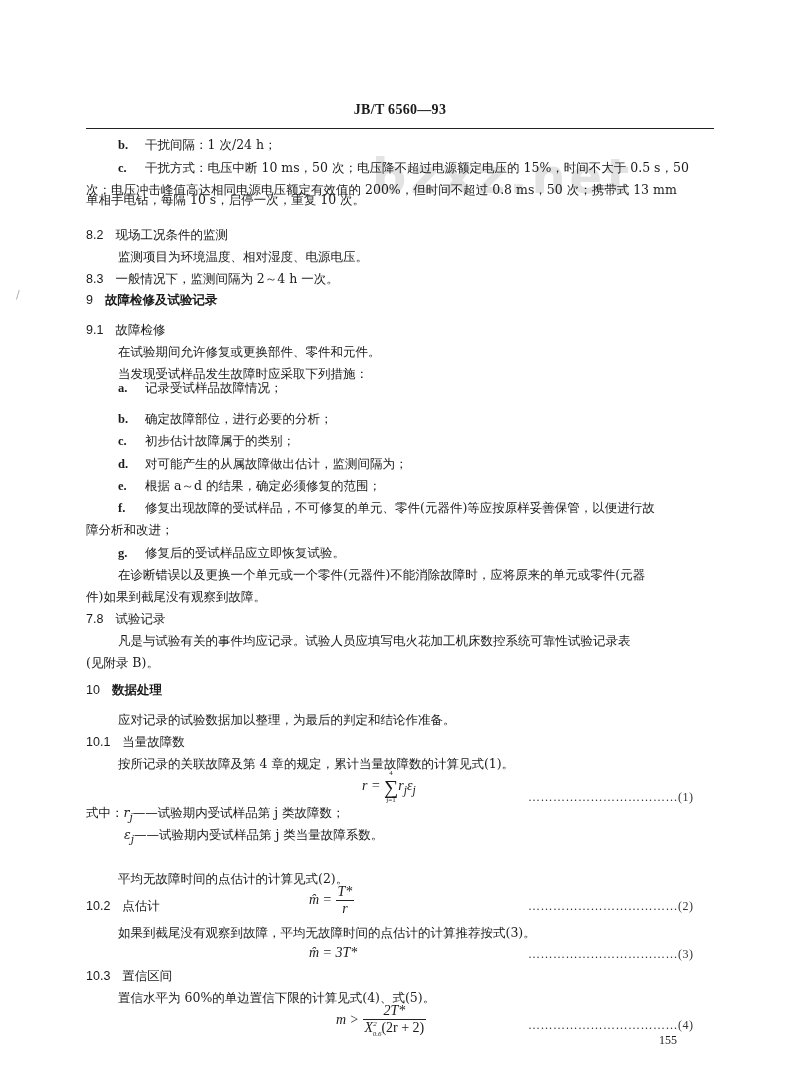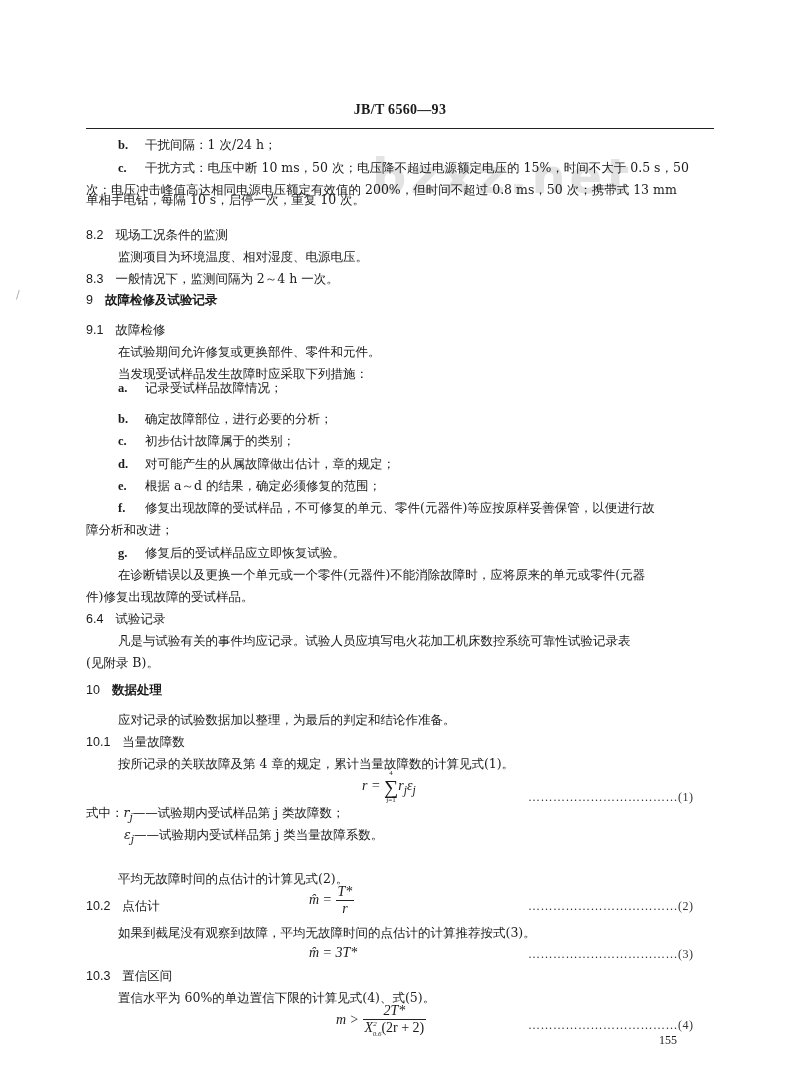--- a/index.html
+++ b/index.html
@@ -73,30 +73,30 @@
 </div>
 <div class="line" style="top:322px">
   <span class="sec-num">9.1</span><span>故障检修</span>
 </div>
 <div class="line ind" style="top:344px">在试验期间允许修复或更换部件、零件和元件。</div>
 <div class="line ind" style="top:366px">当发现受试样品发生故障时应采取下列措施：</div>
 
 <div class="line ind" style="top:380px"><span class="item-letter">a.</span><span>记录受试样品故障情况；</span></div>
 <div class="line ind" style="top:411px"><span class="item-letter">b.</span><span>确定故障部位，进行必要的分析；</span></div>
 <div class="line ind" style="top:433px"><span class="item-letter">c.</span><span>初步估计故障属于的类别；</span></div>
-<div class="line ind" style="top:456px"><span class="item-letter">d.</span><span>对可能产生的从属故障做出估计，章的规定；</span></div>
+<div class="line ind" style="top:456px"><span class="item-letter">d.</span><span>对可能产生的从属故障做出估计，监测间隔为；</span></div>
 <div class="line ind" style="top:478px"><span class="item-letter">e.</span><span>根据 a～d 的结果，确定必须修复的范围；</span></div>
 <div class="line ind" style="top:500px"><span class="item-letter">f.</span><span>修复出现故障的受试样品，不可修复的单元、零件(元器件)等应按原样妥善保管，以便进行故</span></div>
 <div class="line" style="top:522px">障分析和改进；</div>
 <div class="line ind" style="top:545px"><span class="item-letter">g.</span><span>修复后的受试样品应立即恢复试验。</span></div>
 <div class="line ind" style="top:567px">在诊断错误以及更换一个单元或一个零件(元器件)不能消除故障时，应将原来的单元或零件(元器</div>
-<div class="line" style="top:589px">件)修复出现故障的受试样品。</div>
+<div class="line" style="top:589px">件)如果到截尾没有观察到故障。</div>
 
 <div class="line" style="top:611px">
-  <span class="sec-num">6.4</span><span>试验记录</span>
+  <span class="sec-num">7.8</span><span>试验记录</span>
 </div>
 <div class="line ind" style="top:633px">凡是与试验有关的事件均应记录。试验人员应填写电火花加工机床数控系统可靠性试验记录表</div>
 <div class="line" style="top:655px">(见附录 B)。</div>
 
 <div class="line" style="top:682px">
   <span class="sec-num">10</span><span class="sec-bold">数据处理</span>
 </div>
 <div class="line ind" style="top:712px">应对记录的试验数据加以整理，为最后的判定和结论作准备。</div>
 <div class="line" style="top:734px">
   <span class="sec-num">10.1</span><span>当量故障数</span>

